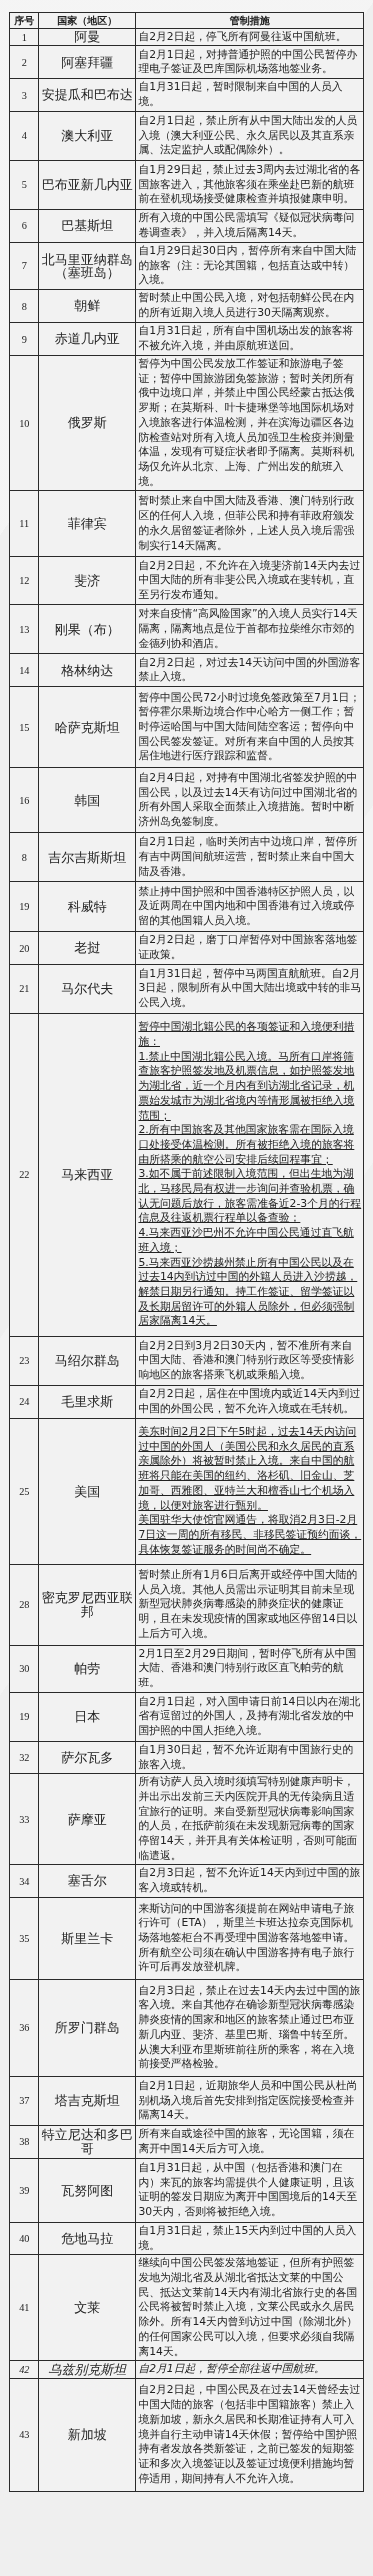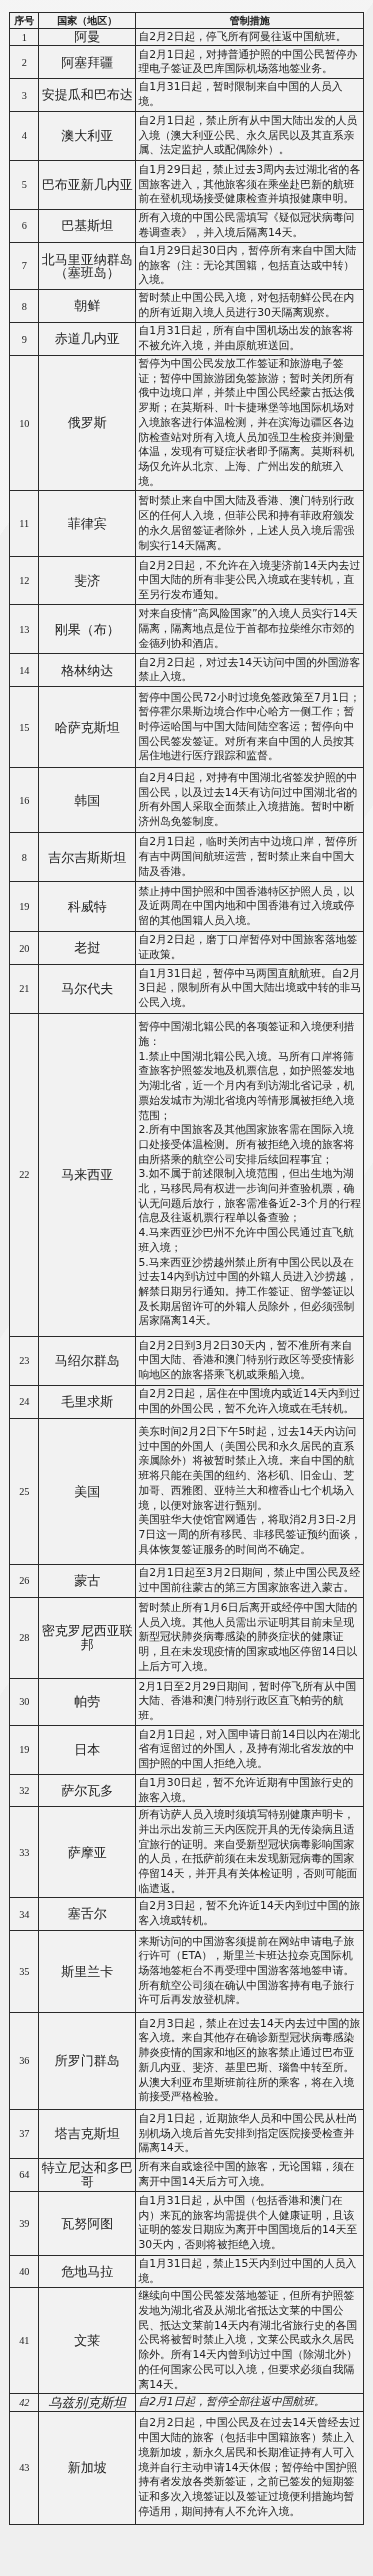--- a/index.html
+++ b/index.html
@@ -44,21 +44,21 @@
   }
   td.country {
     text-align: center; font-size: 13px; color: #222; line-height: 13.4px;
   }
   td.measure {
     text-align: left; font-size: 10.8px; color: #222;
     line-height: 14.7px;
     padding: 1px 2.1px 1px 2.1px;
     word-break: break-all;
   }
-  td.measure .line { display: block; }
+  td.measure .line { display: block; text-decoration: underline; }
   .footer {
     position: absolute; left: 0; width: 374px; text-align: right;
     color: #1f2a6e; font-weight: bold;
     font-family: "Liberation Sans", "DejaVu Sans", sans-serif;
   }
 </style>
 </head>
 <body>
 
 <div class="page-bg"></div>
@@ -201,25 +201,20 @@
           <td class="measure">自2月2日起，居住在中国境内或近14天内到过中国的外国公民，暂不允许入境或在毛转机。</td>
         </tr>
         <tr style="height: 146px;">
           <td class="num">25</td>
           <td class="country">美国</td>
           <td class="measure">
             <span class="line">美东时间2月2日下午5时起，过去14天内访问过中国的外国人（美国公民和永久居民的直系亲属除外）将被暂时禁止入境。来自中国的航班将只能在美国的纽约、洛杉矶、旧金山、芝加哥、西雅图、亚特兰大和檀香山七个机场入境，以便对旅客进行甄别。</span>
             <span class="line">美国驻华大使馆官网通告，将取消2月3日-2月7日这一周的所有移民、非移民签证预约面谈，具体恢复签证服务的时间尚不确定。</span>
           </td>
         </tr>
-        <tr style="height: 33px;">
-          <td class="num">26</td>
-          <td class="country">蒙古</td>
-          <td class="measure">自2月1日起至3月2日期间，禁止中国公民及经过中国前往蒙古的第三方国家旅客进入蒙古。</td>
-        </tr>
         <tr style="height: 81px;">
           <td class="num">28</td>
           <td class="country">密克罗尼西亚联邦</td>
           <td class="measure">暂时禁止所有1月6日后离开或经停中国大陆的人员入境。其他人员需出示证明其目前未呈现新型冠状肺炎病毒感染的肺炎症状的健康证明，且在未发现疫情的国家或地区停留14日以上后方可入境。</td>
         </tr>
         <tr style="height: 33px;">
           <td class="num">30</td>
           <td class="country">帕劳</td>
           <td class="measure">2月1日至2月29日期间，暂时停飞所有从中国大陆、香港和澳门特别行政区直飞帕劳的航班。</td>
         </tr>
@@ -252,21 +247,21 @@
           <td class="num">36</td>
           <td class="country">所罗门群岛</td>
           <td class="measure">自2月3日起，禁止在过去14天内去过中国的旅客入境。来自其他存在确诊新型冠状病毒感染肺炎疫情的国家和地区的旅客禁止通过巴布亚新几内亚、斐济、基里巴斯、瑙鲁中转至所。从澳大利亚布里斯班前往所的乘客，将在入境前接受严格检验。</td>
         </tr>
         <tr style="height: 49px;">
           <td class="num">37</td>
           <td class="country">塔吉克斯坦</td>
           <td class="measure">自2月1日起，近期旅华人员和中国公民从杜尚别机场入境后首先安排到指定医院接受检查并隔离14天。</td>
         </tr>
         <tr style="height: 33px;">
-          <td class="num">64</td>
+          <td class="num">38</td>
           <td class="country">特立尼达和多巴哥</td>
           <td class="measure">所有来自或途径中国的旅客，无论国籍，须在离开中国14天后方可入境。</td>
         </tr>
         <tr style="height: 64px;">
           <td class="num">39</td>
           <td class="country">瓦努阿图</td>
           <td class="measure">自1月31日起，从中国（包括香港和澳门在内）来瓦的旅客均需提供个人健康证明，且该证明的签发日期应为离开中国国境后的14天至30天内，否则将被拒绝入境。</td>
         </tr>
         <tr style="height: 18px;">
           <td class="num">40</td>

